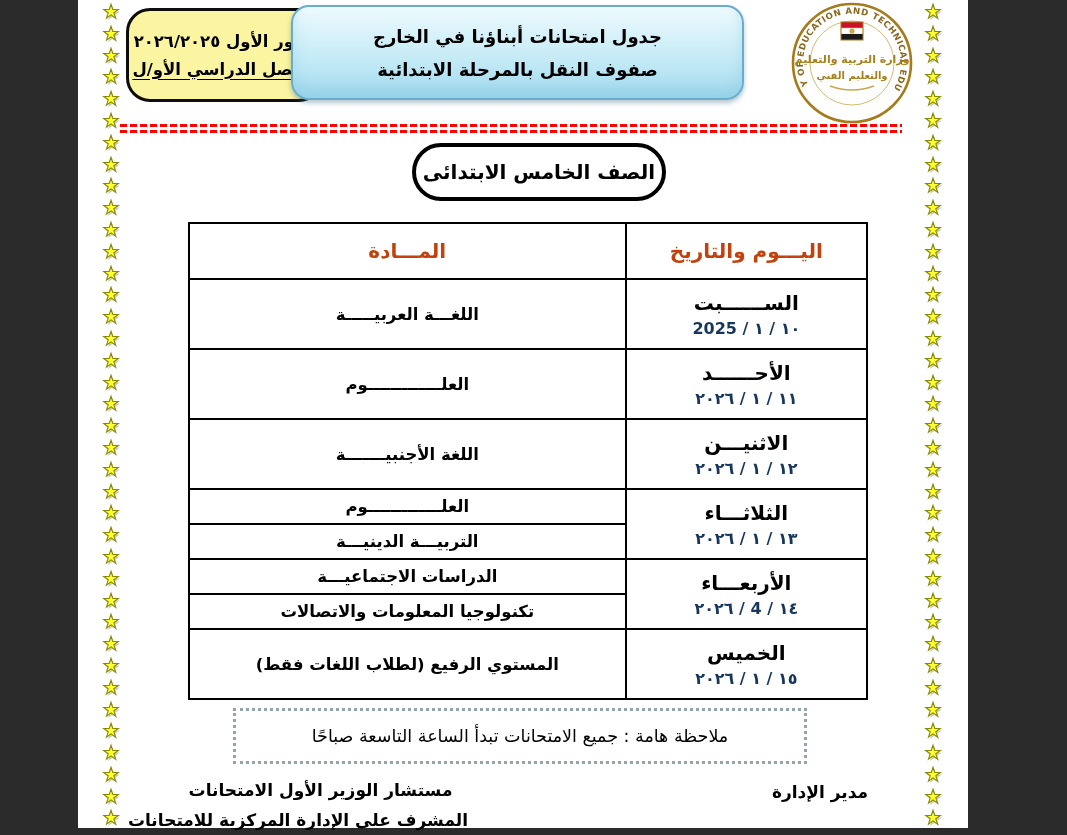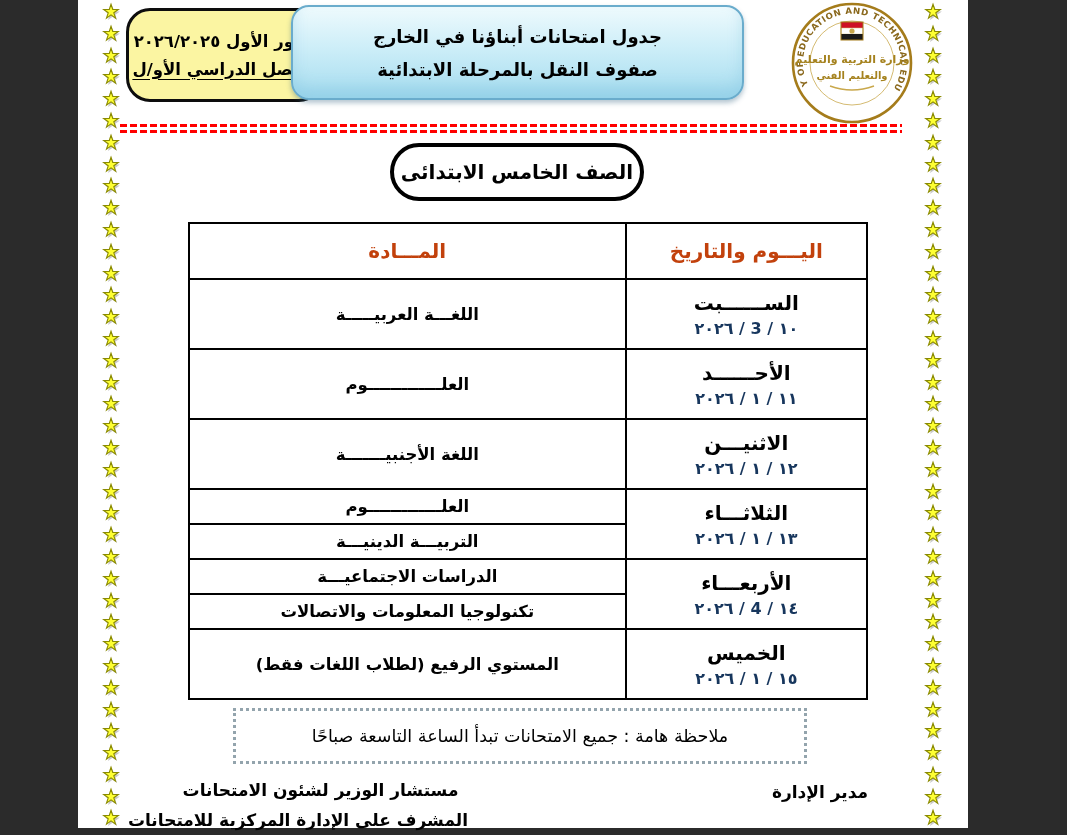--- a/index.html
+++ b/index.html
@@ -60,21 +60,21 @@
     background-image:
       repeating-linear-gradient(90deg,#ff0000 0 7px, rgba(0,0,0,0) 7px 10px),
       repeating-linear-gradient(90deg,#ff0000 0 7px, rgba(0,0,0,0) 7px 10px);
     background-size:100% 3px, 100% 3px;
     background-position:0 0, 0 6px;
     background-repeat:no-repeat;
   }
 
   
   .grade-oval {
-    position:absolute; left:312px; top:143px; width:254px; height:58px;
+    position:absolute; left:334px; top:143px; width:254px; height:58px;
     border:4.5px solid #000; border-radius:29px;
     display:flex; justify-content:center; align-items:center;
   }
   .grade-oval .txt { font-size:20px; font-weight:bold; color:#000; white-space:nowrap; }
 
   
   table.schedule {
     position:absolute; left:110px; top:222px; width:680px;
     border-collapse:collapse; direction:rtl;
     background:#fff;
@@ -248,21 +248,21 @@
       <thead>
         <tr>
           <th>اليـــوم والتاريخ</th>
           <th>المـــادة</th>
         </tr>
       </thead>
       <tbody>
           <tr style="height: 66px;">
             <td class="day-cell" rowspan="1">
               <div class="day-name">الســــــبت</div>
-              <div class="day-date">١٠ / 3 / ٢٠٢٦</div>
+              <div class="day-date">١٠ / ١ / 2025</div>
             </td>
             <td class="subject-cell">اللغـــة العربيـــــة</td>
           </tr>
           <tr style="height: 66px;">
             <td class="day-cell" rowspan="1">
               <div class="day-name">الأحــــــد</div>
               <div class="day-date">١١ / ١ / ٢٠٢٦</div>
             </td>
             <td class="subject-cell">العلـــــــــــــوم</td>
           </tr>
@@ -302,18 +302,18 @@
           </tr>
         </tbody>
     </table>
 
     <div class="note-box">
       <div class="txt">ملاحظة هامة : جميع الامتحانات تبدأ الساعة التاسعة صباحًا</div>
     </div>
 
     <div class="footer-director">مدير الإدارة</div>
     <div class="footer-advisor">
-      <div class="l1">مستشار الوزير لشئون الامتحانات</div>
+      <div class="l1">مستشار الوزير الأول الامتحانات</div>
       <div class="l2">المشرف على الإدارة المركزية للامتحانات</div>
     </div>
 
   </div>
 </div>
 
 </body></html>

